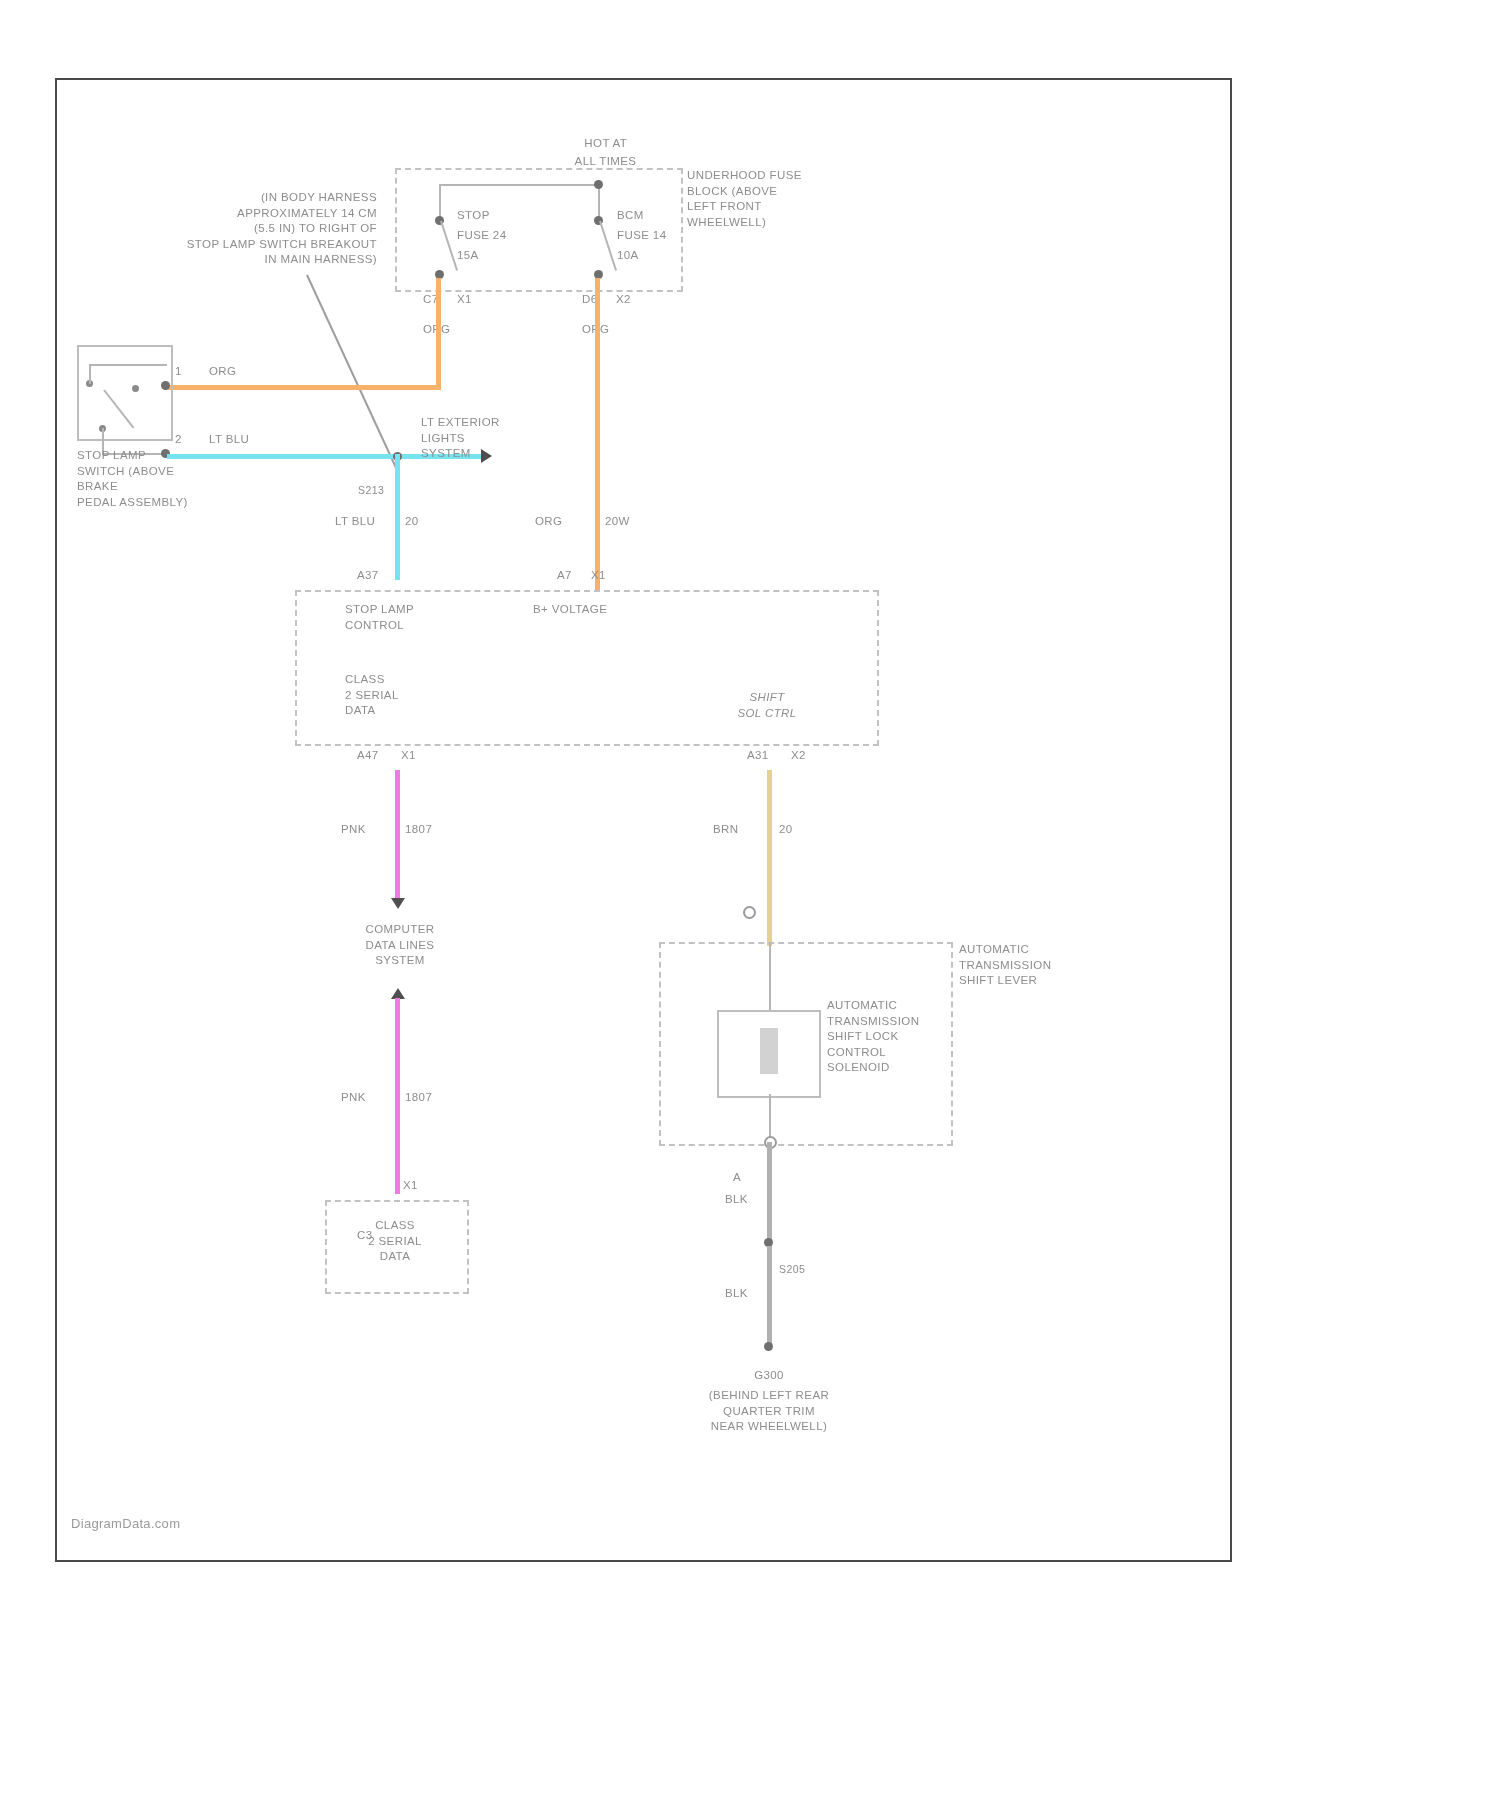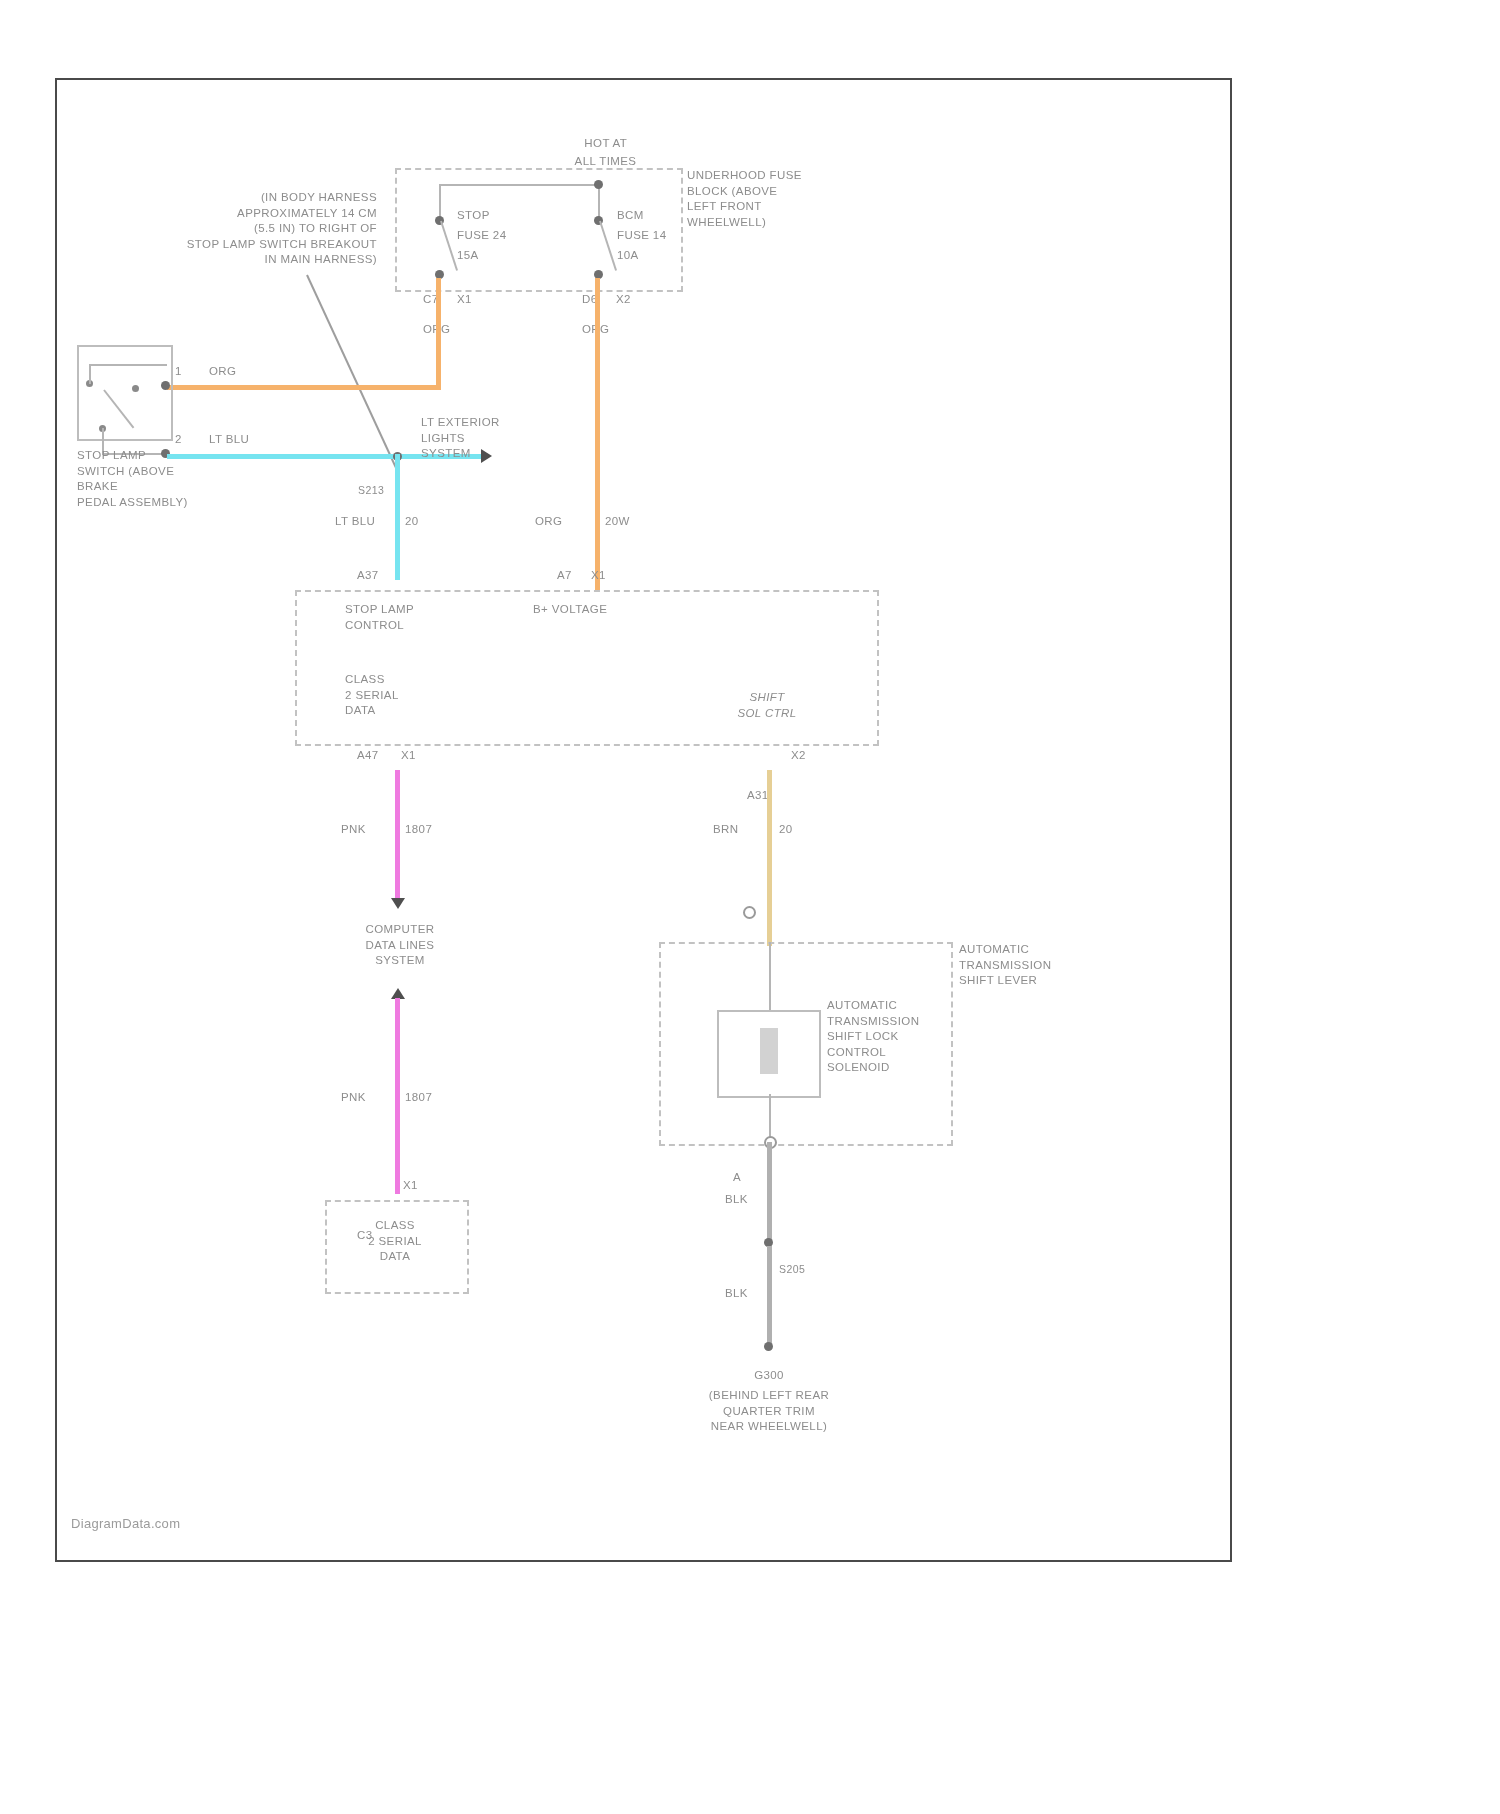--- a/index.html
+++ b/index.html
@@ -199,21 +199,21 @@
 CONTROL</div>
     <div class="lbl" style="left:476px;top:522px;width:160px;">B+ VOLTAGE</div>
     <div class="lbl" style="left:288px;top:592px;width:140px;">CLASS
 2 SERIAL
 DATA</div>
     <div class="lbl c" style="left:640px;top:610px;width:140px;font-style:italic;">SHIFT
 SOL CTRL</div>
 
     <div class="lbl" style="left:300px;top:668px;">A47</div>
     <div class="lbl" style="left:344px;top:668px;">X1</div>
-    <div class="lbl" style="left:690px;top:668px;margin-top:40px;">A31</div>
+    <div class="lbl" style="left:690px;top:668px;">A31</div>
     <div class="lbl" style="left:734px;top:668px;">X2</div>
 
     <div class="w wv pnk" style="left:338px;top:690px;height:130px;"></div>
     <div class="lbl" style="left:284px;top:742px;">PNK</div>
     <div class="lbl" style="left:348px;top:742px;">1807</div>
 
     <div class="arr down" style="left:334px;top:818px;"></div>
     <div class="lbl c" style="left:268px;top:842px;width:150px;">COMPUTER
 DATA LINES
 SYSTEM</div>

